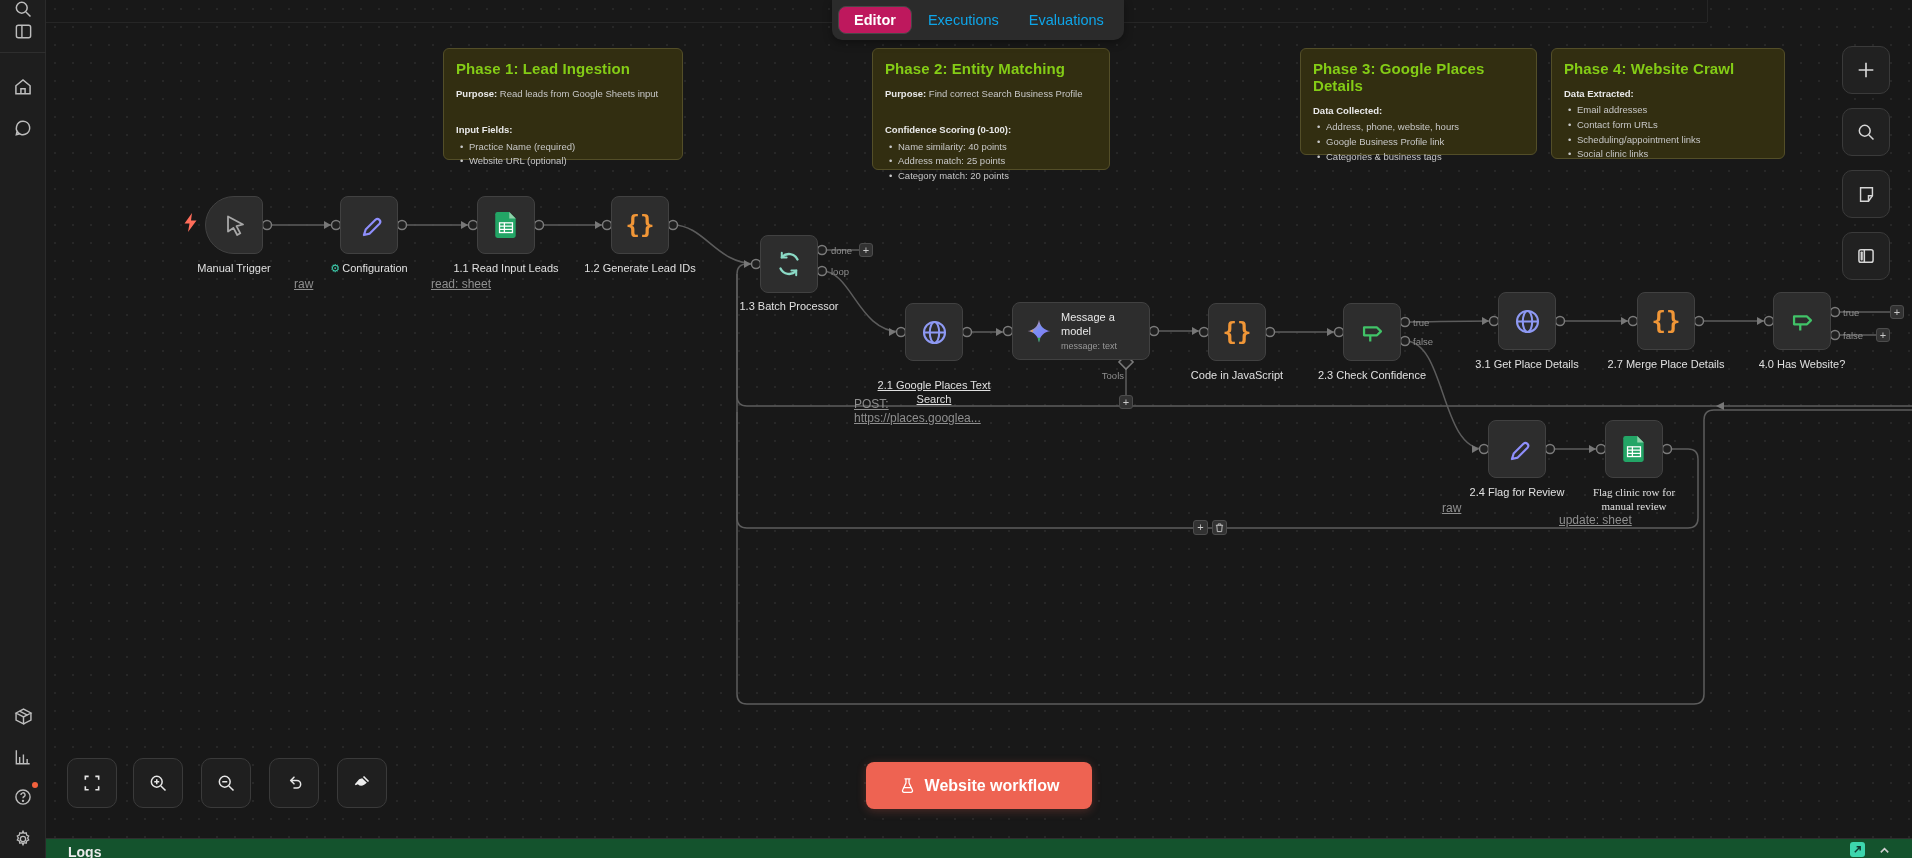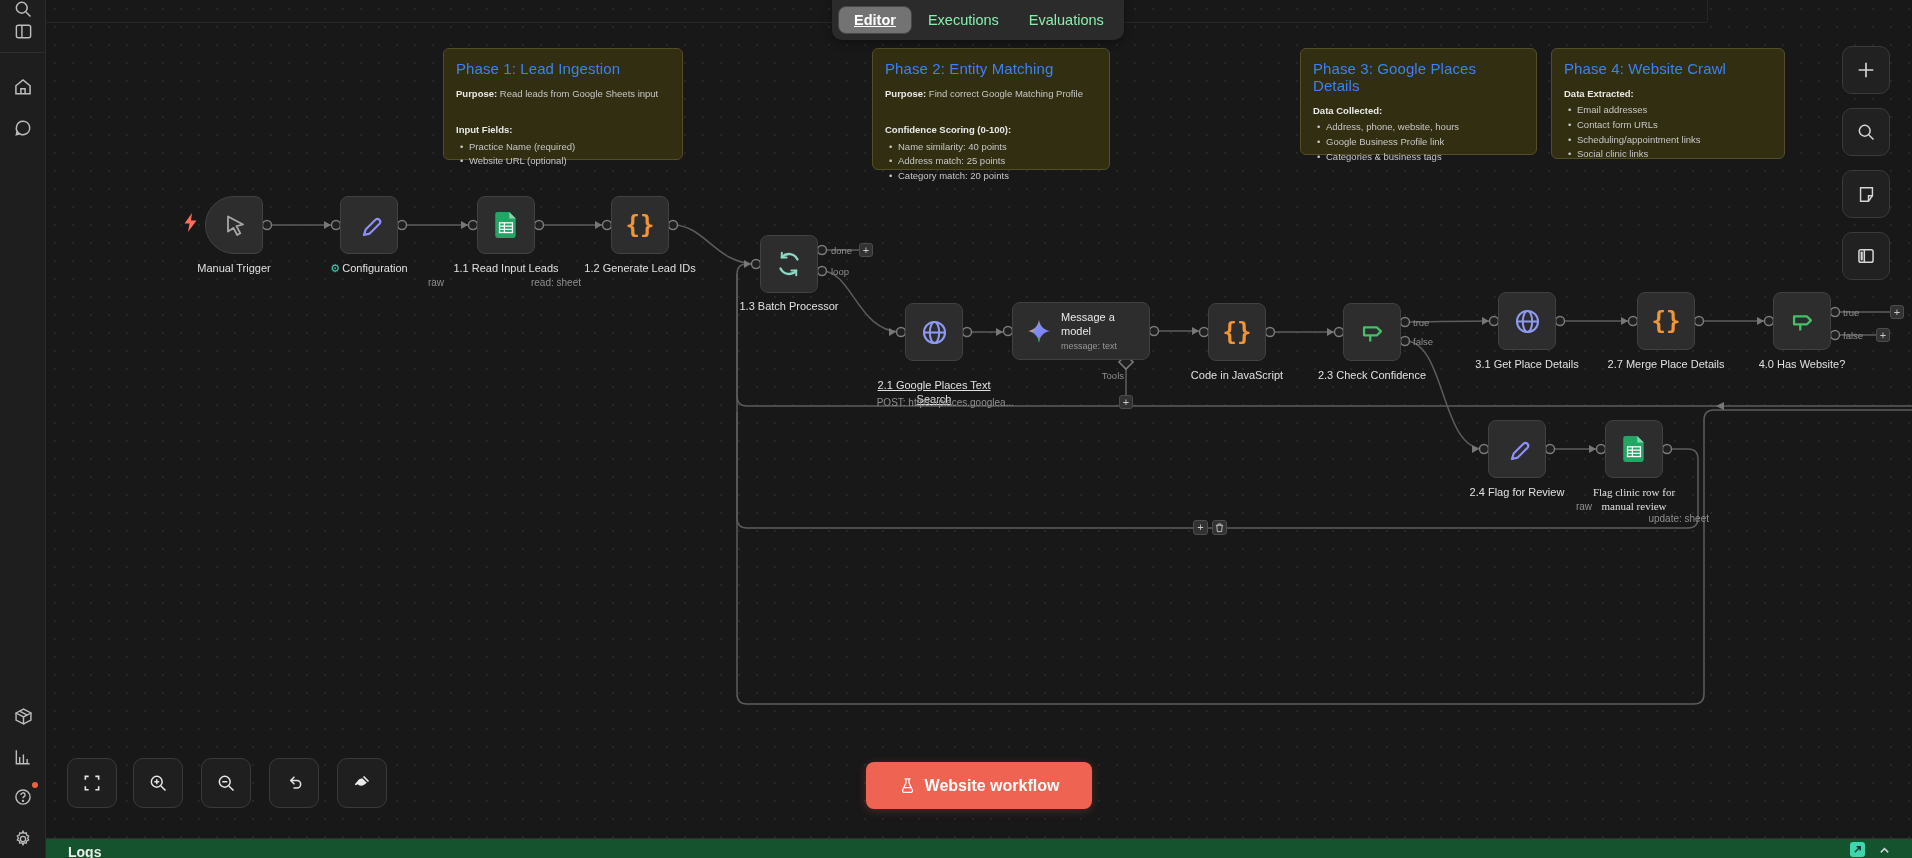--- a/index.html
+++ b/index.html
@@ -17,45 +17,45 @@
   .sb-icon { position:absolute; left:10px; width:26px; height:26px; display:flex; align-items:center; justify-content:center; color:#bdbdbd; }
   .sb-div { position:absolute; left:0; width:46px; height:1px; background:#2e2e2e; }
 
   
   .topline-h { position:absolute; left:46px; top:22px; width:1661px; height:1px; background:#262626; }
   .topline-v { position:absolute; left:1707px; top:0; width:1px; height:22px; background:#262626; }
 
   
   #tabbar { position:absolute; left:832px; top:0; height:40px; background:#2b2b2b; border-radius:0 0 10px 10px;
     display:flex; align-items:center; padding:0 6px; gap:2px; z-index:40; box-shadow:0 3px 8px rgba(0,0,0,.35); }
-  .tab { font-size:14.5px; color:#86efac; padding:6px 14px; border-radius:8px; cursor:default; white-space:nowrap; }
-  .tab.active { background:#737373; border:1px solid #474747; color:#ffffff; font-weight:700; padding:5px 15px;text-decoration:underline; }
+  .tab { font-size:14.5px; color:#0ea5e9; padding:6px 14px; border-radius:8px; cursor:default; white-space:nowrap; }
+  .tab.active { background:#be185d; border:1px solid #474747; color:#ffffff; font-weight:700; padding:5px 15px; }
 
   
   .rbtn { position:absolute; left:1842px; width:48px; height:48px; background:#212121; border:1px solid #3a3a3a;
     border-radius:10px; display:flex; align-items:center; justify-content:center; color:#d6d6d6; z-index:20; }
 
   
   .note { position:absolute; background:#322e11; border:1px solid #534e28; border-radius:6px; padding:11px 12px; z-index:3; }
-  .note h3 { color:#3b82f6; font-size:15px; font-weight:400; margin-bottom:10px; letter-spacing:.1px; }
+  .note h3 { color:#84cc16; font-size:15px; font-weight:700; margin-bottom:10px; letter-spacing:.1px; }
   .note .nl { font-size:9.5px; color:#c7c7c7; line-height:1.5; }
   .note .nb { font-weight:700; color:#e9e9e9; }
   .note .sec { margin-top:22px; }
   .note ul { list-style:none; margin-top:2px; }
   .note li { font-size:9.5px; color:#c7c7c7; line-height:1.55; padding-left:13px; position:relative; }
   .note li::before { content:"•"; position:absolute; left:4px; color:#c7c7c7; }
 
   
   .node { position:absolute; width:58px; height:58px; background:#2d2d2d; border:1px solid #414141; border-radius:8px;
     display:flex; align-items:center; justify-content:center; z-index:5; }
   .node.trigger { border-radius:29px 8px 8px 29px; }
   .node.wide { width:138px; justify-content:flex-start; padding-left:13px; }
   .braces { font-family:"DejaVu Sans Mono", monospace; font-weight:700; font-size:24px; color:#f09637; letter-spacing:0px; }
   .nlabel { position:absolute; text-align:center; font-size:11px; color:#e0e0e0; line-height:1.25; z-index:6; }
-  .nsub { position:absolute; text-align:right; font-size:10px; color:#8f8f8f; z-index:6; }
+  .nsub { position:absolute; text-align:left; font-size:12px; color:#8f8f8f; z-index:6;text-decoration:underline; }
   .badge-gear { color:#3ecfae; font-size:11px; margin-right:2px; }
   .mm-title { font-size:11px; color:#e8e8e8; line-height:1.25; width:74px; }
   .mm-sub { font-size:9px; color:#989898; margin-top:2px; }
 
   .plabel { position:absolute; font-size:9.5px; color:#8f8f8f; z-index:6; }
 
   .mini { position:absolute; width:14px; height:14px; background:#323232; border:1px solid #4c4c4c; border-radius:3px;
     color:#c9c9c9; font-size:11px; line-height:12px; text-align:center; z-index:7; }
 
   
@@ -181,21 +181,21 @@
     <h3>Phase 1: Lead Ingestion</h3>
     <div class="nl"><span class="nb">Purpose:</span><span> Read leads from Google Sheets input</span></div>
     <div class="nl nb sec">Input Fields:</div>
     <ul>
       <li>Practice Name (required)</li>
       <li>Website URL (optional)</li>
     </ul>
   </div>
   <div class="note" style="left:872px; top:48px; width:238px; height:122px;">
     <h3>Phase 2: Entity Matching</h3>
-    <div class="nl"><span class="nb">Purpose:</span><span> Find correct Google Matching Profile</span></div>
+    <div class="nl"><span class="nb">Purpose:</span><span> Find correct Search Business Profile</span></div>
     <div class="nl nb sec">Confidence Scoring (0-100):</div>
     <ul>
       <li>Name similarity: 40 points</li>
       <li>Address match: 25 points</li>
       <li>Category match: 20 points</li>
     </ul>
   </div>
   <div class="note" style="left:1300px; top:48px; width:237px; height:107px;">
     <h3>Phase 3: Google Places Details</h3>
     <div class="nl nb">Data Collected:</div>

